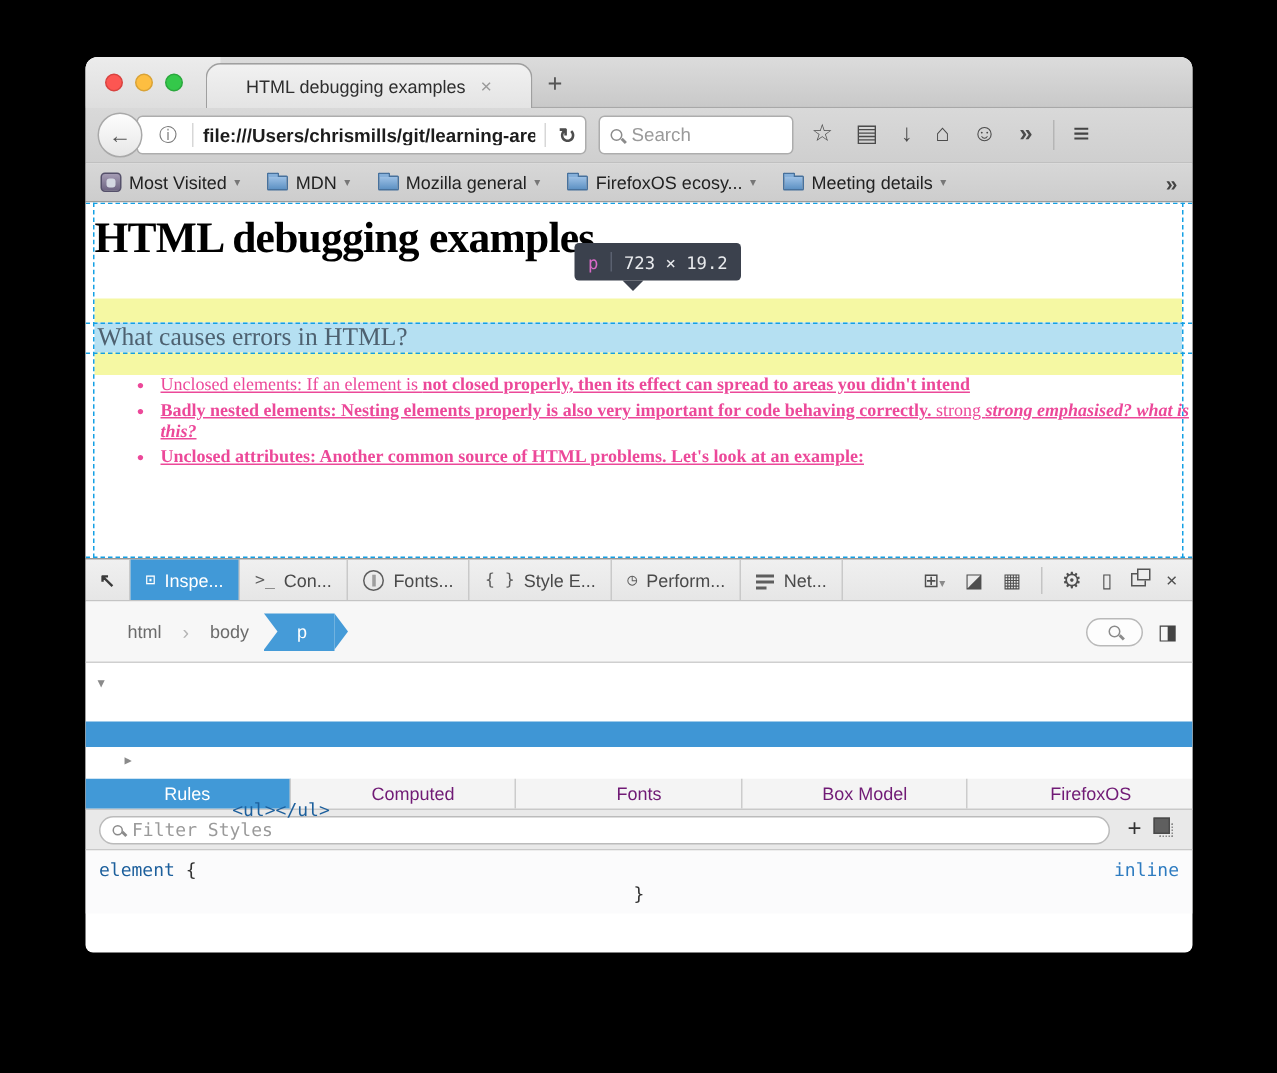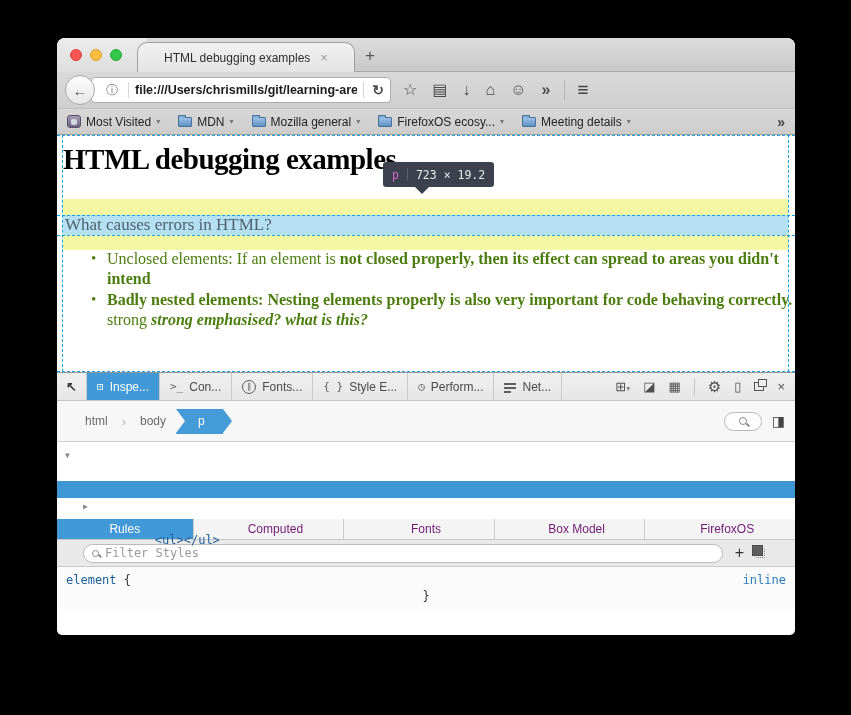--- a/index.html
+++ b/index.html
@@ -81,21 +81,21 @@
              white-space:nowrap; z-index:2; letter-spacing:-0.5px; }
   .tooltip { position:absolute; left:326px; top:27px; height:25px; background:#3b414d; border-radius:3px;
              display:flex; align-items:center; padding:0 9px; gap:8px; z-index:5;
              font-family:"DejaVu Sans Mono",monospace; font-size:11.5px; }
   .tooltip .tag { color:#d96ac8; }
   .tooltip .tsep { width:1px; height:13px; background:#5a6170; }
   .tooltip .dims { color:#e9ebee; }
   .tooltip::after { content:""; position:absolute; left:32px; bottom:-7px; border-left:7px solid transparent;
              border-right:7px solid transparent; border-top:7px solid #3b414d; }
   .page-list { position:absolute; left:50px; top:114px; width:688px; list-style:none; z-index:2; }
-  .page-list li { font-size:16px; line-height:1.22; color:#4d7c0f; position:relative; margin-bottom:2px; }
+  .page-list li { font-size:12px; line-height:1.22; color:#ec4899; position:relative; margin-bottom:2px;text-decoration:underline; }
   .page-list li::before { content:"•"; position:absolute; left:-16px; top:0; font-size:15px; }
   .page-list .it { font-style:italic; }
 
   
   .dt-toolbar { height:29px; background:linear-gradient(#f0f0f0,#e6e6e6); border-top:1px solid #989898;
                 border-bottom:1px solid #c4c4c4; display:flex; align-items:stretch; }
   .dt-pick { width:30px; display:flex; align-items:center; justify-content:center;
              border-right:1px solid #c9c9c9; color:#3a3a3a; font-size:13px; font-weight:700; }
   .dt-tab { display:flex; align-items:center; gap:6px; padding:0 10px; font-size:12px; color:#4a4a4a;
             border-right:1px solid #c9c9c9; }
@@ -142,21 +142,21 @@
   .ind1 { padding-left:22px; } .ind2 { padding-left:40px; }
   .a1 { left:8px; } .a2 { left:26px; }
 
   .dt-sidetabs { height:21px; background:#f4f4f4; border-bottom:1px solid #c9c9c9; display:flex;gap:14px; }
   .side-tab { flex:1; display:flex; align-items:center; justify-content:center; font-size:12px;
               color:#701a75; border-right:1px solid #ccc; }
   .side-tab:last-child { border-right:none; }
   .side-tab.active { background:#4199d7; color:#fff; }
 
   .dt-filter { height:27px; background:#e9e9e9; border-bottom:1px solid #c9c9c9; display:flex;
-               align-items:center; padding:0 26px; gap:12px; }
+               align-items:center; padding:0 9px; gap:12px; }
   .filter-pill { flex:1; height:19px; background:#fff; border:1px solid #bbb; border-radius:10px;
                display:flex; align-items:center; padding:0 8px; }
   .filter-input { border:none; outline:none; background:transparent; flex:1;
                font-family:"DejaVu Sans Mono",monospace; font-size:12px; color:#444; }
   .add-rule { font-size:16px; color:#333; }
   .stack-icon { width:9px; height:9px; border:1px dotted #888; position:relative; display:inline-block;
                margin-right:4px; }
   .stack-icon::before { content:""; position:absolute; top:-5px; left:-5px; width:9px; height:9px;
                background:#5f5f5f; border:1px solid #4a4a4a; }
 
@@ -191,20 +191,24 @@
       <div class="back-btn">
         <span>←</span>
       </div>
       <div class="urlbar">
         <span class="info">ⓘ</span>
         <span class="sep"></span>
         <input class="url-input" value="file:///Users/chrismills/git/learning-area/ht" style="">
         <span class="sep"></span>
         <span class="reload">↻</span>
       </div>
+      <div class="searchbar">
+        <span class="lens"></span>
+        <input class="search-input" placeholder="Search" style="">
+      </div>
       <div class="nav-icons">
         <span class="g">☆</span>
         <span class="g">▤</span>
         <span class="g" style="font-weight:700">↓</span>
         <span class="g">⌂</span>
         <span class="g">☺</span>
         <span class="g" style="font-weight:700">»</span>
       </div>
       <span class="nav-sep"></span>
       <span class="menu-btn">≡</span>
@@ -257,20 +261,21 @@
 
       <div class="tooltip">
         <span class="tag">p</span>
         <span class="tsep"></span>
         <span class="dims">723 × 19.2</span>
       </div>
 
       <ul class="page-list">
         <li><span>Unclosed elements: If an element is </span><strong>not closed properly, then its effect can spread to areas you didn't intend</strong></li>
         <li><strong>Badly nested elements: Nesting elements properly is also very important for code behaving correctly. </strong><span>strong </span><strong class="it">strong emphasised? what is this?</strong></li>
+        <li><strong>Unclosed attributes: Another common source of HTML problems. Let's look at an example:</strong></li>
       </ul>
     </div>
 
     <div class="dt-toolbar">
       <div class="dt-pick">
         <span>↖</span>
       </div>
       <div class="dt-tab active">
         <span class="ticon">⊡</span>
         <span>Inspe...</span>

